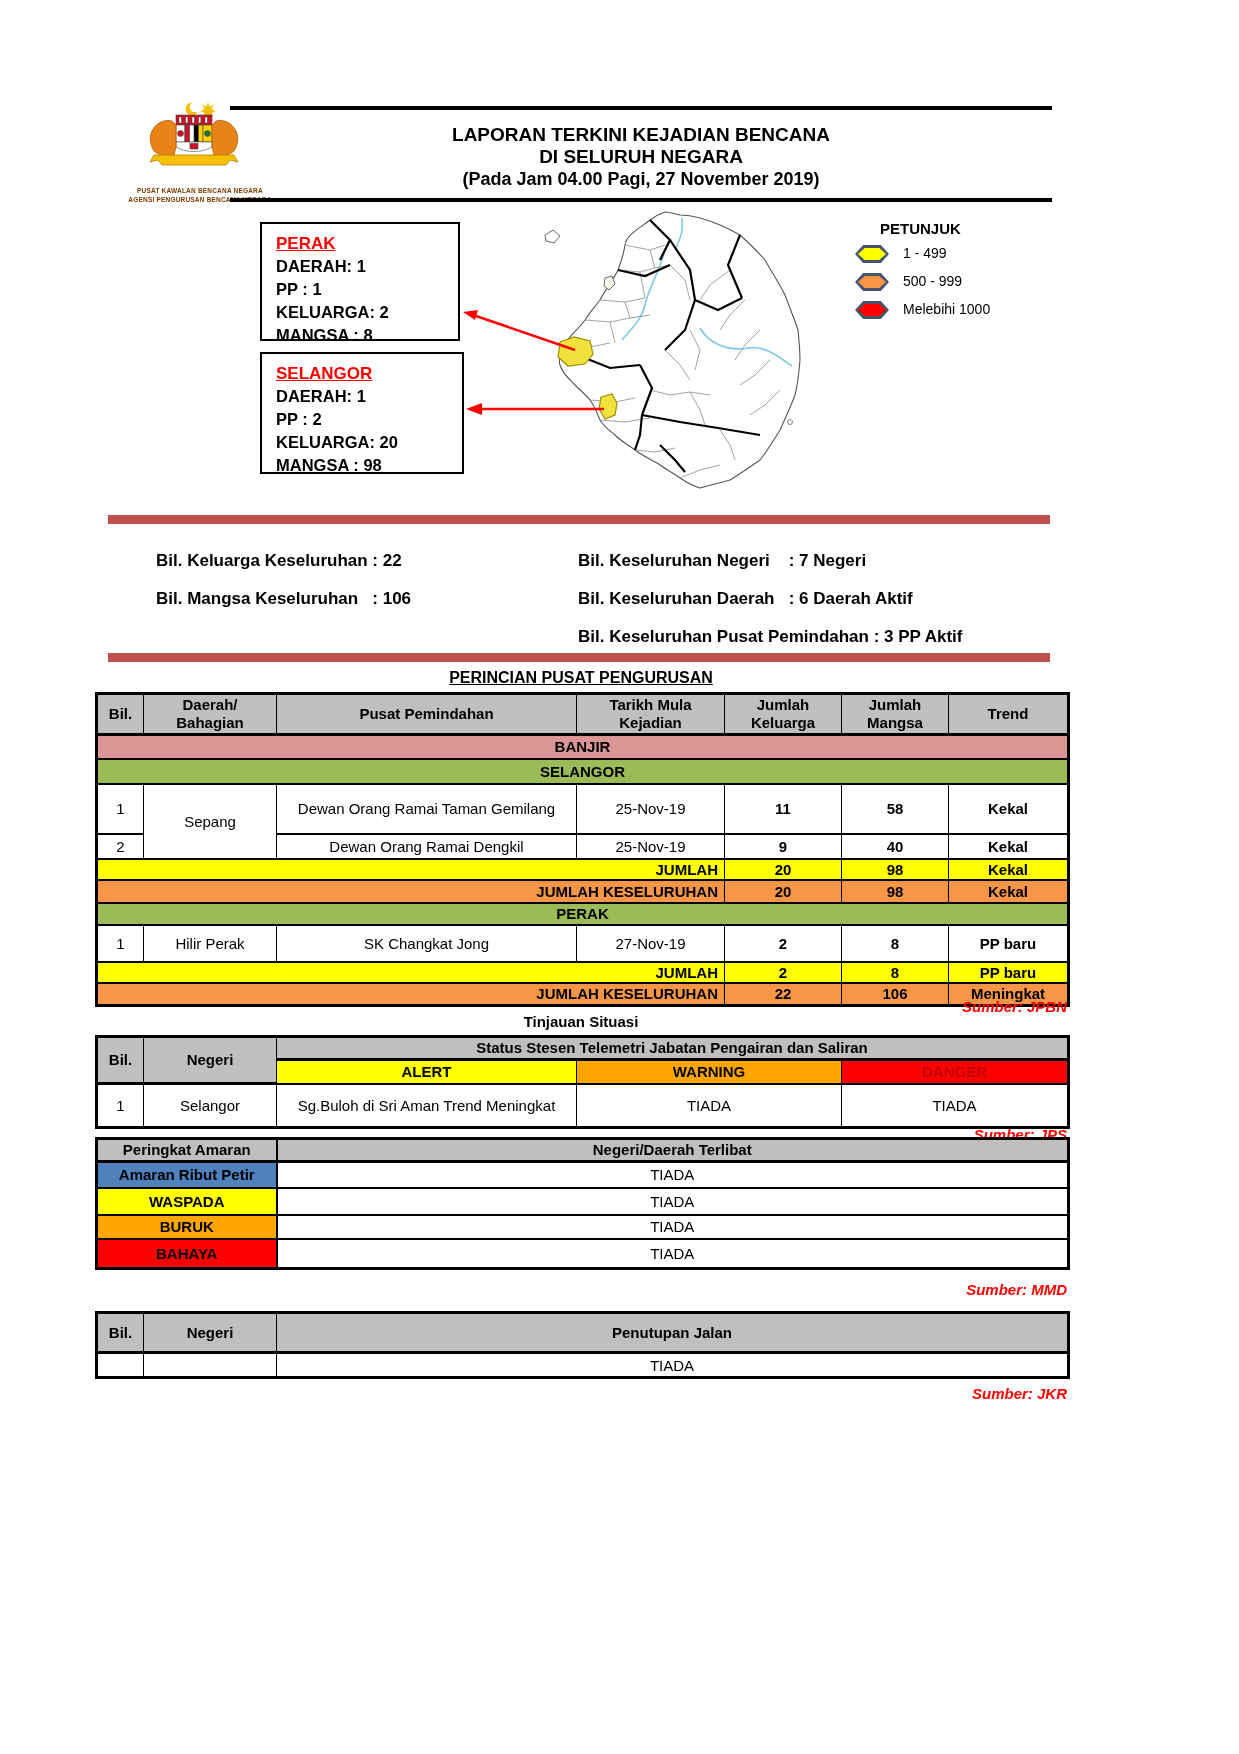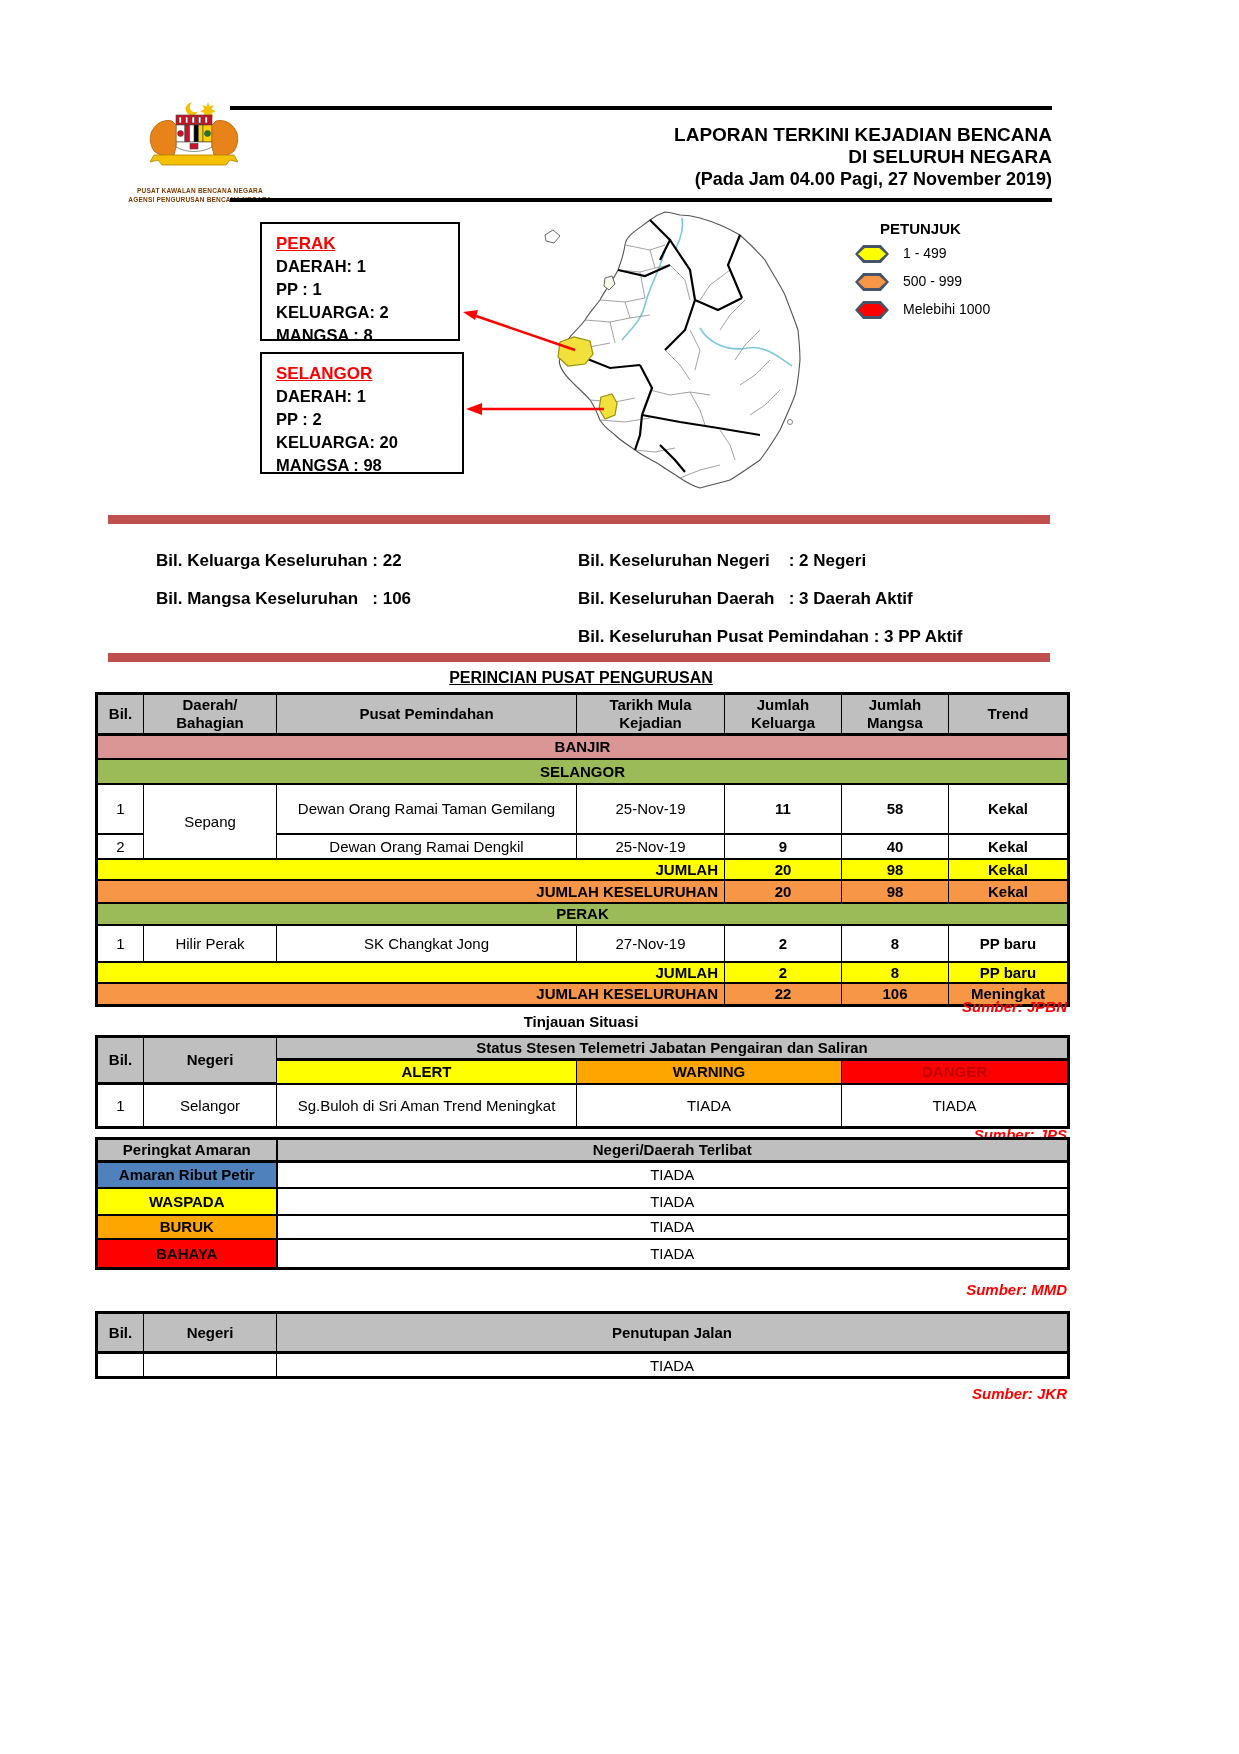--- a/index.html
+++ b/index.html
@@ -3,21 +3,21 @@
 <meta charset="utf-8">
 <style>
   html,body{margin:0;padding:0;background:#888;}
   .page{position:relative;width:1239px;height:1754px;background:#fff;
         font-family:"Liberation Sans",sans-serif;color:#000;overflow:hidden;margin:0 auto;}
   .pre{white-space:pre-line;}
   .prespace{white-space:pre;}
 
   
   .rule{position:absolute;left:230px;width:822px;height:4px;background:#000;}
-  .titleblock{position:absolute;left:230px;top:124px;width:822px;text-align:right;}
+  .titleblock{position:absolute;left:230px;top:124px;width:822px;text-align:center;}
   .titleblock .t1{font-size:19px;font-weight:bold;line-height:22px;}
   .titleblock .t3{font-size:18px;font-weight:bold;line-height:22px;}
   .emblem-cap{position:absolute;left:100px;top:186px;width:200px;text-align:center;
               font-size:6.5px;font-weight:bold;color:#7B3B00;line-height:9px;letter-spacing:.2px;}
 
   
   .callout{position:absolute;border:2.5px solid #000;background:#fff;padding:8px 10px 4px 14px;}
   .callout .st{color:#FF0000;font-weight:bold;font-size:17px;text-decoration:underline;line-height:23px;}
   .callout .ln{font-weight:bold;font-size:16.5px;line-height:23px;}
 
@@ -212,22 +212,22 @@
         <div class="outer"></div>
           <div class="inner" style="background-color: rgb(255, 0, 0);"></div>
       </div>
       <span class="ll">Melebihi 1000</span>
     </div>
   </div>
 
   <div class="redbar" style="top: 515px; background-color: rgb(192, 80, 77);"></div>
   <div class="sumline prespace" style="left:156px;top:551px;">Bil. Keluarga Keseluruhan : 22</div>
   <div class="sumline prespace" style="left:156px;top:589px;">Bil. Mangsa Keseluruhan   : 106</div>
-  <div class="sumline prespace" style="left:578px;top:551px;">Bil. Keseluruhan Negeri    : 2 Negeri</div>
-  <div class="sumline prespace" style="left:578px;top:589px;">Bil. Keseluruhan Daerah   : 3 Daerah Aktif</div>
+  <div class="sumline prespace" style="left:578px;top:551px;">Bil. Keseluruhan Negeri    : 7 Negeri</div>
+  <div class="sumline prespace" style="left:578px;top:589px;">Bil. Keseluruhan Daerah   : 6 Daerah Aktif</div>
   <div class="sumline prespace" style="left:578px;top:627px;">Bil. Keseluruhan Pusat Pemindahan : 3 PP Aktif</div>
   <div class="redbar" style="top: 653px; background-color: rgb(192, 80, 77);"></div>
 
   <div class="secTitle" style="top:669px;">
     <span class="underl">PERINCIAN PUSAT PENGURUSAN</span>
   </div>
 
   <table class="rpt" style="left:95px;top:692px;width:972px;">
     <colgroup>
         <col style="width:47px">

